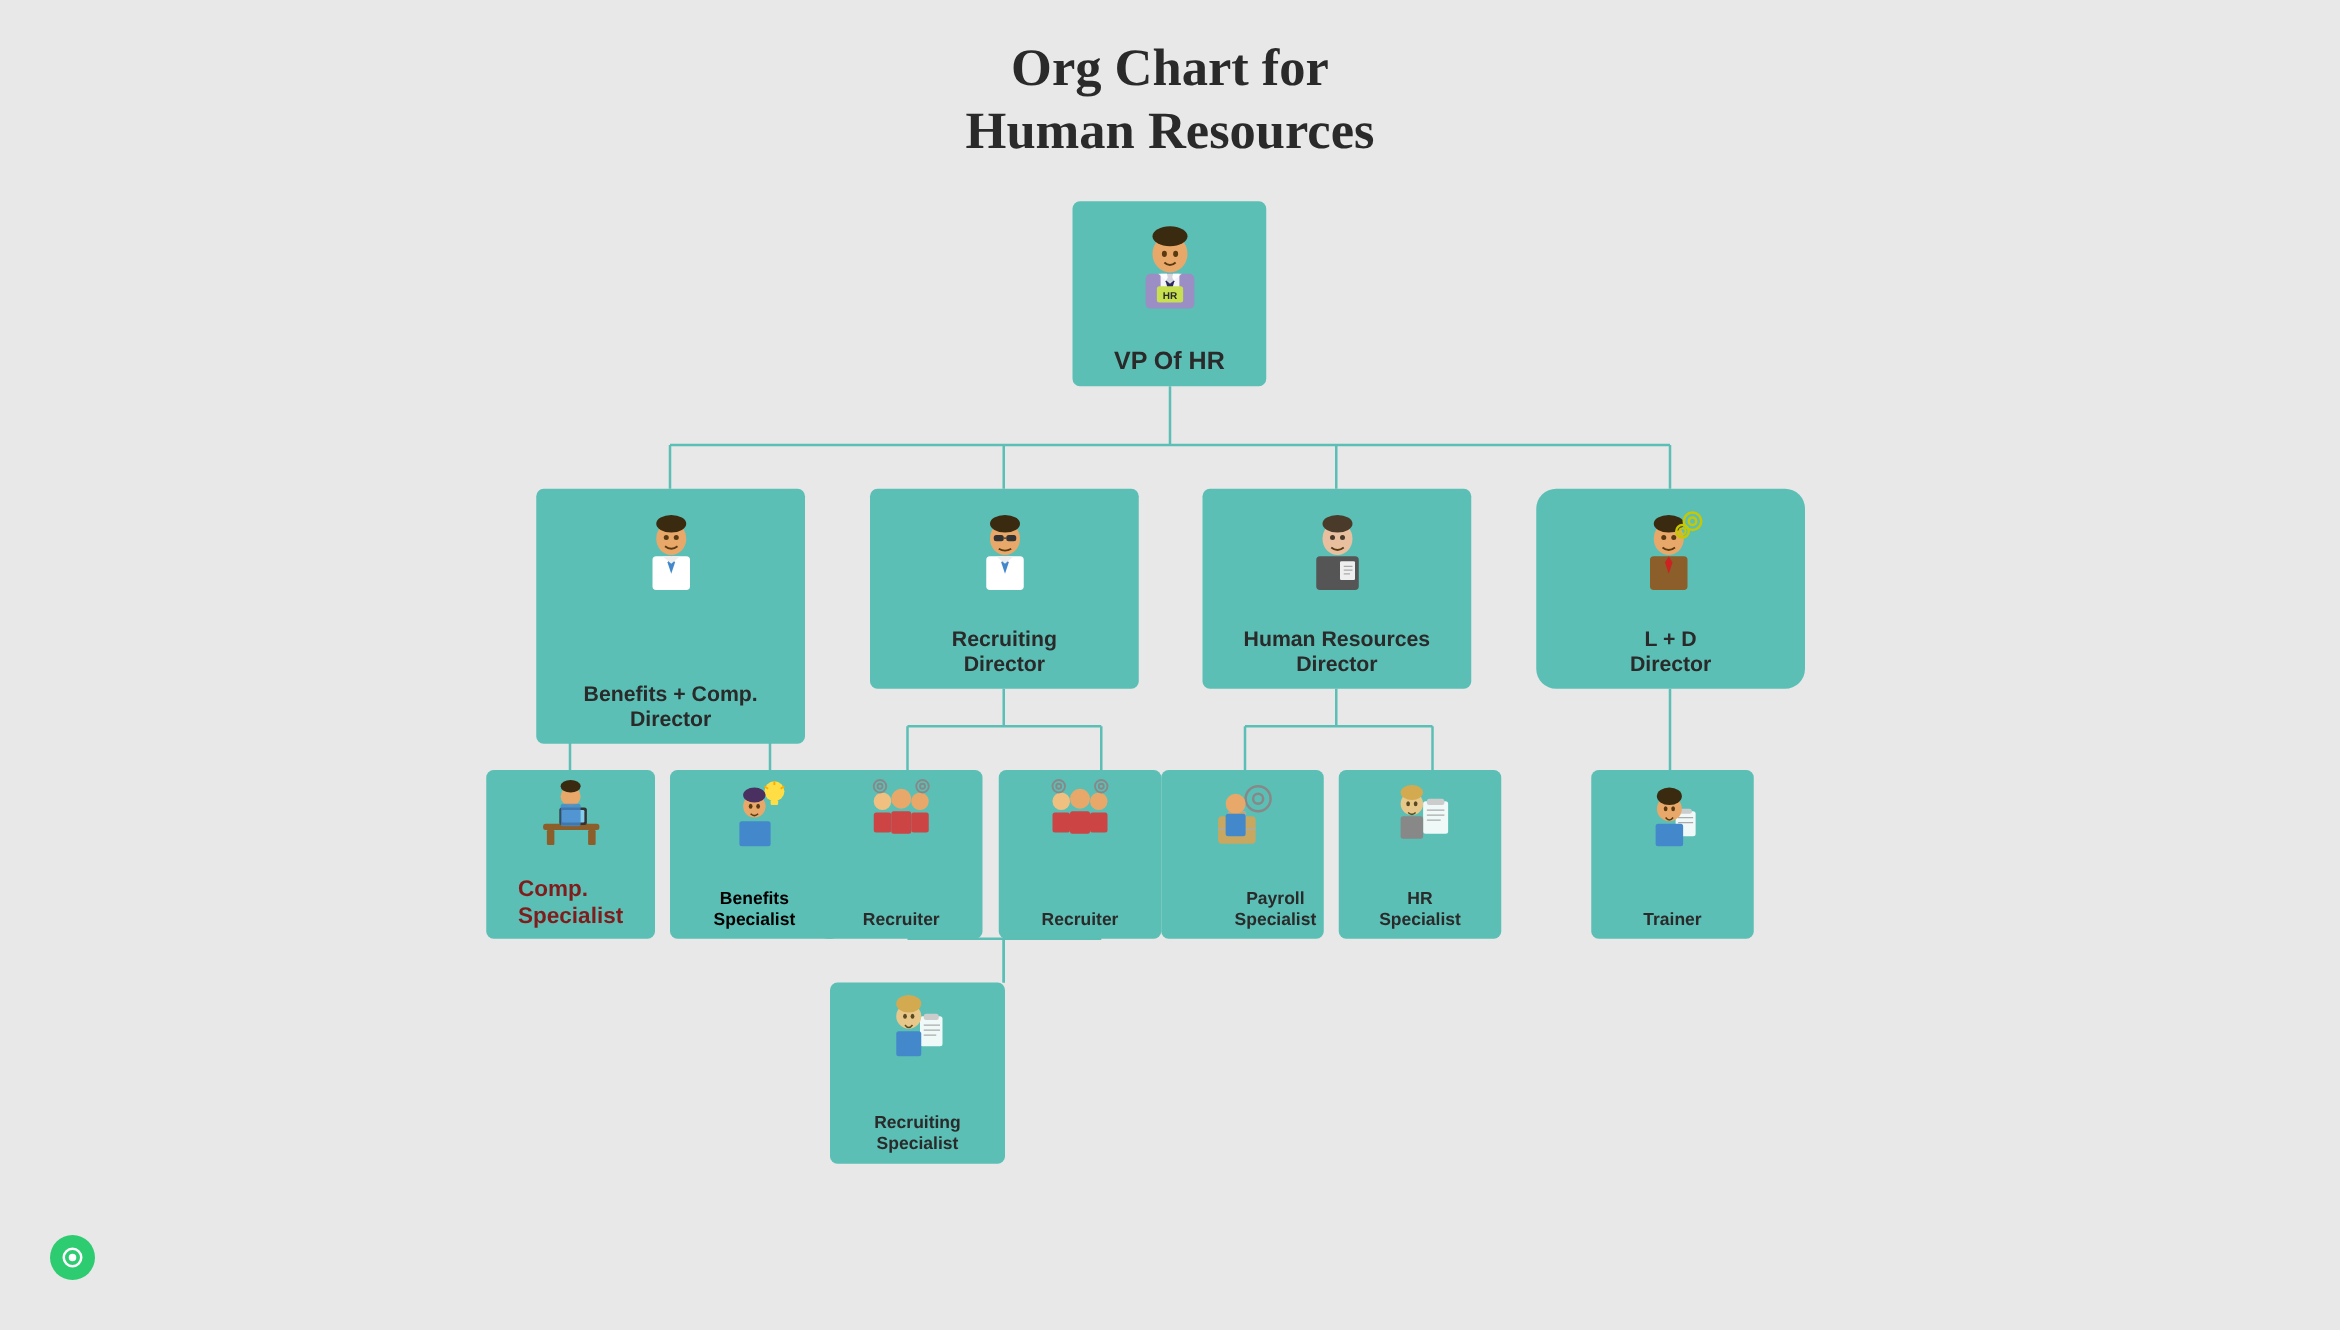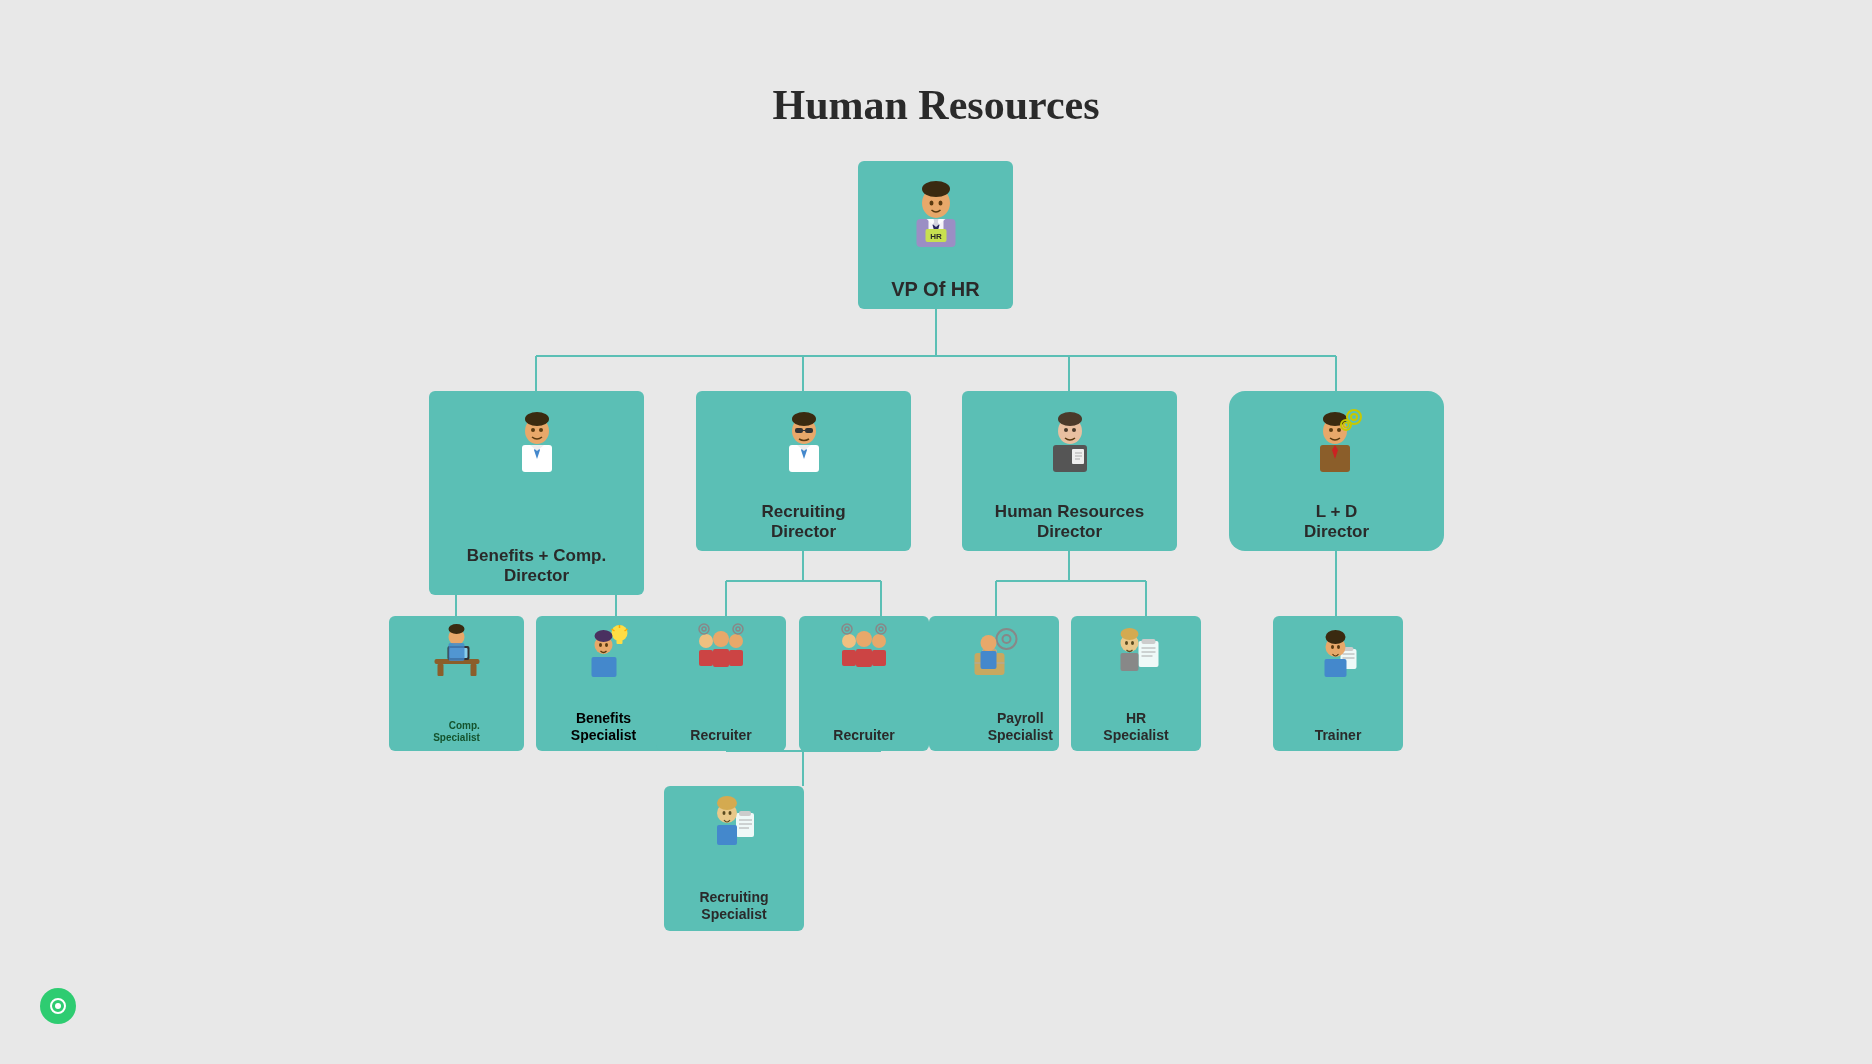--- a/index.html
+++ b/index.html
@@ -20,21 +20,21 @@
       text-align: center;
       line-height: 1.2;
       margin-bottom: 30px;
       font-family: 'Georgia', serif;
     }
   </style>
 </head>
 <body>
 
 <div>
-  <h1><br><span>Human Resources</span></h1>
+  <h1><span>Org Chart for</span><br><span>Human Resources</span></h1>
 </div>
 
 <div style="position:relative; width:1200px; height:780px;">
 
   <svg style="position:absolute;top:0;left:0;width:100%;height:100%;pointer-events:none;" xmlns="http://www.w3.org/2000/svg">
 
     <line x1="600" y1="148" x2="600" y2="195" stroke="#5bbfb5" stroke-width="2"></line>
 
     <line x1="200" y1="195" x2="1000" y2="195" stroke="#5bbfb5" stroke-width="2"></line>
 
@@ -187,21 +187,21 @@
         <rect x="41" y="43" width="6" height="12" rx="1" fill="#8b5e2a"></rect>
 
         <rect x="18" y="25" width="22" height="14" rx="2" fill="#333"></rect>
         <rect x="20" y="27" width="18" height="10" rx="1" fill="#87ceeb"></rect>
 
         <ellipse cx="27" cy="16" rx="8" ry="8" fill="#e8a86a"></ellipse>
         <ellipse cx="27" cy="8" rx="8" ry="5" fill="#3a2a10"></ellipse>
         <rect x="19" y="22" width="16" height="18" rx="2" fill="#4488cc" opacity="0.8"></rect>
       </svg>
     </div>
-    <span style="font-size:10px;font-weight:700;color:#14532d;text-align:right;line-height:1.2;margin-top:62px;">Comp.<br>Specialist</span>
+    <span style="font-size:18px;font-weight:700;color:#7f1d1d;text-align:left;line-height:1.2;margin-top:62px;">Comp.<br>Specialist</span>
   </div>
 
   <div style="position:absolute;left:200px;top:455px;width:135px;height:135px;background:#5bbfb5;border-radius:6px;display:flex;flex-direction:column;align-items:center;justify-content:flex-end;padding:5px 6px 7px;">
     <div style="position:absolute;top:5px;left:50%;transform:translateX(-50%);">
       <svg width="55" height="58" viewBox="0 0 55 58" xmlns="http://www.w3.org/2000/svg">
         <rect x="15" y="36" width="25" height="20" rx="2" fill="#4488cc"></rect>
 
         <circle cx="43" cy="12" r="8" fill="#ffdd44"></circle>
         <rect x="40" y="19" width="6" height="4" rx="1" fill="#ffdd44"></rect>
         <line x1="35" y1="8" x2="38" y2="10" stroke="#ffaa00" stroke-width="1.5"></line>

